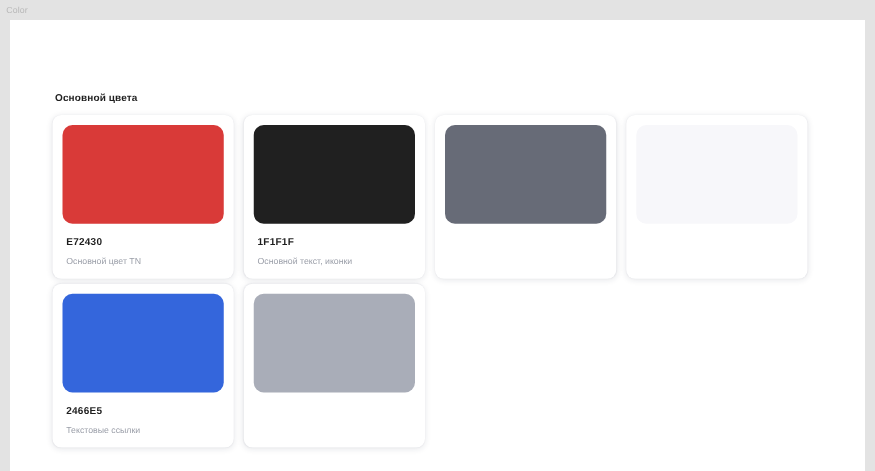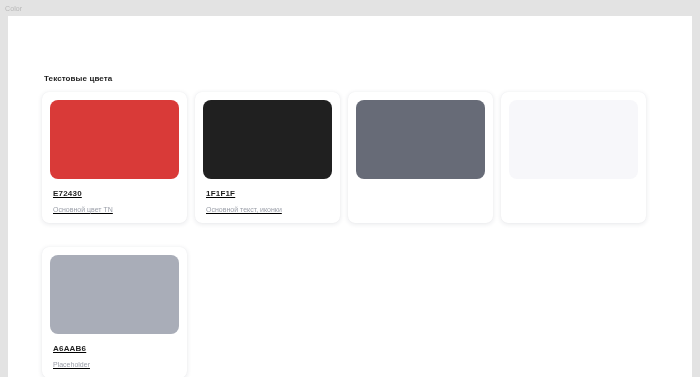--- a/index.html
+++ b/index.html
@@ -63,22 +63,21 @@
     white-space: nowrap;
   }
 
   #grid {
     position: absolute;
     left: 34px;
     top: 76px;
     width: 620px;
     display: flex;
     flex-wrap: wrap;
-    gap: 24px 8px;
-    text-decoration: underline;
+    gap: 4px 8px;
   }
 
   .color-card {
     width: 145px;
     box-sizing: border-box;
     background: #ffffff;
     border-radius: 7px;
     box-shadow: 0 1px 5px rgba(30, 35, 60, 0.11), 0 0 1px rgba(30, 35, 60, 0.06);
     padding: 8px 8px 10px 8px;
     display: flex;
@@ -117,21 +116,21 @@
 <body>
 
 <div id="app">
 
   <div id="topbar">
     <span id="frame-label">Color</span>
   </div>
 
   <div id="canvas">
 
-    <div id="section-title">Текстовые цвета</div>
+    <div id="section-title">Основной цвета</div>
 
     <div id="grid">
 
       <div class="color-card">
         <div class="swatch" style="background: rgb(217, 58, 56);"></div>
         <div class="card-body">
           <div class="hex">E72430</div>
           <div class="desc">Основной цвет TN</div>
         </div>
       </div>
@@ -145,24 +144,27 @@
       </div>
 
       <div class="color-card">
         <div class="swatch" style="background: rgb(103, 107, 119);"></div>
       </div>
 
       <div class="color-card">
         <div class="swatch" style="background: rgb(247, 247, 250);"></div>
       </div>
 
+      <div class="color-card">
+        <div class="swatch" style="background: rgb(52, 102, 220);"></div>
+        <div class="card-body">
+          <div class="hex">2466E5</div>
+          <div class="desc">Текстовые ссылки</div>
+        </div>
+      </div>
 
       <div class="color-card">
         <div class="swatch" style="background: rgb(169, 173, 184);"></div>
-        <div class="card-body">
-          <div class="hex">A6AAB6</div>
-          <div class="desc">Placeholder</div>
-        </div>
       </div>
 
     </div>
   </div>
 </div>
 
 </body></html>

